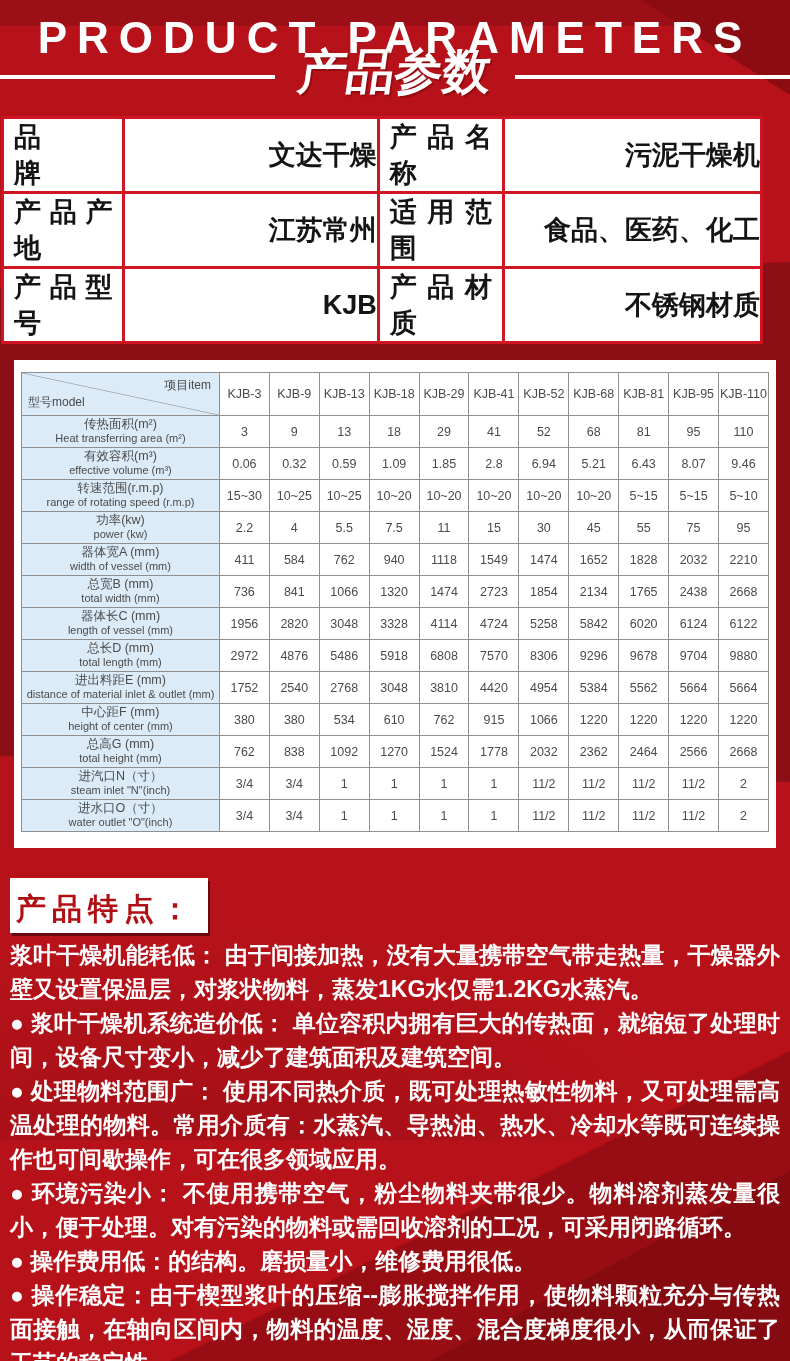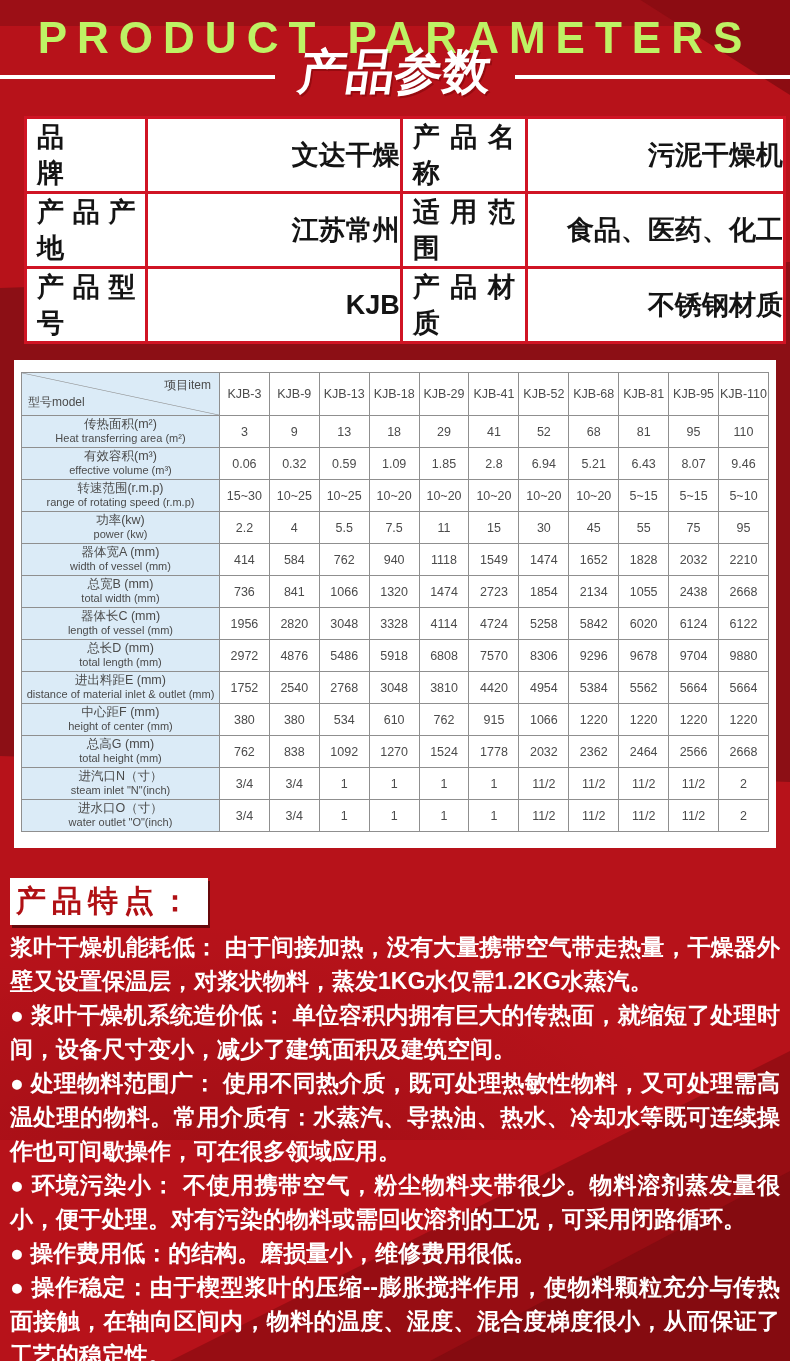--- a/index.html
+++ b/index.html
@@ -19,30 +19,30 @@
     background:radial-gradient(ellipse at 28% 115%, rgba(60,0,0,.18), transparent 60%);}
   .bg-br-dark{right:0;bottom:0;width:620px;height:310px;background:#970d13;
     clip-path:polygon(100% 0,100% 100%,0 100%);}
   .bg-br-darker{right:0;bottom:0;width:360px;height:190px;background:#850b10;
     clip-path:polygon(100% 0,100% 100%,0 100%);}
   .content{position:relative;z-index:1;}
   
   .header{position:relative;height:108px;}
   .bg-title{
     position:absolute;top:13px;left:0;width:100%;text-align:center;
-    font-size:44px;font-weight:bold;letter-spacing:10px;color:#bef264;white-space:nowrap;
+    font-size:44px;font-weight:bold;letter-spacing:10px;color:#ffffff;white-space:nowrap;
   }
   .cn-row{position:absolute;top:42px;left:0;right:0;height:60px;display:flex;align-items:center;}
   .cn-row .hline{flex:1;height:4px;background:#ffffff;margin-top:10px;}
   .page-title{
     margin:0 24px;font-size:48px;font-weight:bold;color:#ffffff;
     transform:skewX(-8deg);white-space:nowrap;text-shadow:2px 2px 0 rgba(90,0,0,.35);
   }
   
-  .info-table{width:762px;margin:8px 24px 0;border-collapse:collapse;background:#ffffff;}
+  .info-table{width:762px;margin:8px 1px 0;border-collapse:collapse;background:#ffffff;}
   .info-table td{border:3px solid #d01424;height:46px;font-size:27px;font-weight:bold;color:#141414;}
   .info-table td.lab{text-align:justify;text-align-last:justify;padding:0 10px;}
   .info-table td.val{text-align:right;padding:0 0 0 12px;}
   
   .spec-panel{margin:16px 14px 16px;background:#ffffff;padding:12px 7px 16px 7px;}
   .spec{width:100%;border-collapse:collapse;table-layout:fixed;}
   .spec th,.spec td{border:1px solid #8f8f8f;color:#4b4b4b;font-weight:normal;
     text-align:center;vertical-align:middle;padding:0;}
   .corner{position:relative;height:42px;background:#dbebf7;}
   .corner .tr{position:absolute;top:4px;right:8px;font-size:12px;}
@@ -51,21 +51,21 @@
   .model-cell{font-size:12.5px;background:#ffffff;height:42px;}
   .rowlab{background:#dbebf7;height:31px;line-height:1.25;}
   .rowlab .cn{font-size:12.5px;}
   .rowlab .en{font-size:11px;}
   .spec td.v{font-size:12.5px;background:#ffffff;height:31px;}
   
   .section{position:relative;padding:0 10px;color:#ffffff;}
   .sec-title{
     display:inline-block;background:#ffffff;color:#b01014;
     font-size:30px;font-weight:bold;letter-spacing:6px;
-    padding:3px 12px 3px 6px;margin:14px 0 5px 0;
+    padding:11px 12px 3px 6px;margin:14px 0 5px 0;
     box-shadow:2px 3px 0 rgba(40,0,0,.55);
   }
   .sec-title.app{margin-top:6px;}
   .feat-p{margin:0;font-size:23px;font-weight:bold;line-height:34px;text-align:justify;}
 </style>
 </head>
 <body>
 
 <div class="page">
 
@@ -210,21 +210,21 @@
               <td class="v">45</td>
               <td class="v">55</td>
               <td class="v">75</td>
               <td class="v">95</td>
             </tr>
             <tr>
               <th class="rowlab">
                 <div class="cn">器体宽A (mm)</div>
                 <div class="en">width of vessel (mm)</div>
               </th>
-              <td class="v">414</td>
+              <td class="v">411</td>
               <td class="v">584</td>
               <td class="v">762</td>
               <td class="v">940</td>
               <td class="v">1118</td>
               <td class="v">1549</td>
               <td class="v">1474</td>
               <td class="v">1652</td>
               <td class="v">1828</td>
               <td class="v">2032</td>
               <td class="v">2210</td>
@@ -235,21 +235,21 @@
                 <div class="en">total width (mm)</div>
               </th>
               <td class="v">736</td>
               <td class="v">841</td>
               <td class="v">1066</td>
               <td class="v">1320</td>
               <td class="v">1474</td>
               <td class="v">2723</td>
               <td class="v">1854</td>
               <td class="v">2134</td>
-              <td class="v">1055</td>
+              <td class="v">1765</td>
               <td class="v">2438</td>
               <td class="v">2668</td>
             </tr>
             <tr>
               <th class="rowlab">
                 <div class="cn">器体长C (mm)</div>
                 <div class="en">length of vessel (mm)</div>
               </th>
               <td class="v">1956</td>
               <td class="v">2820</td>

